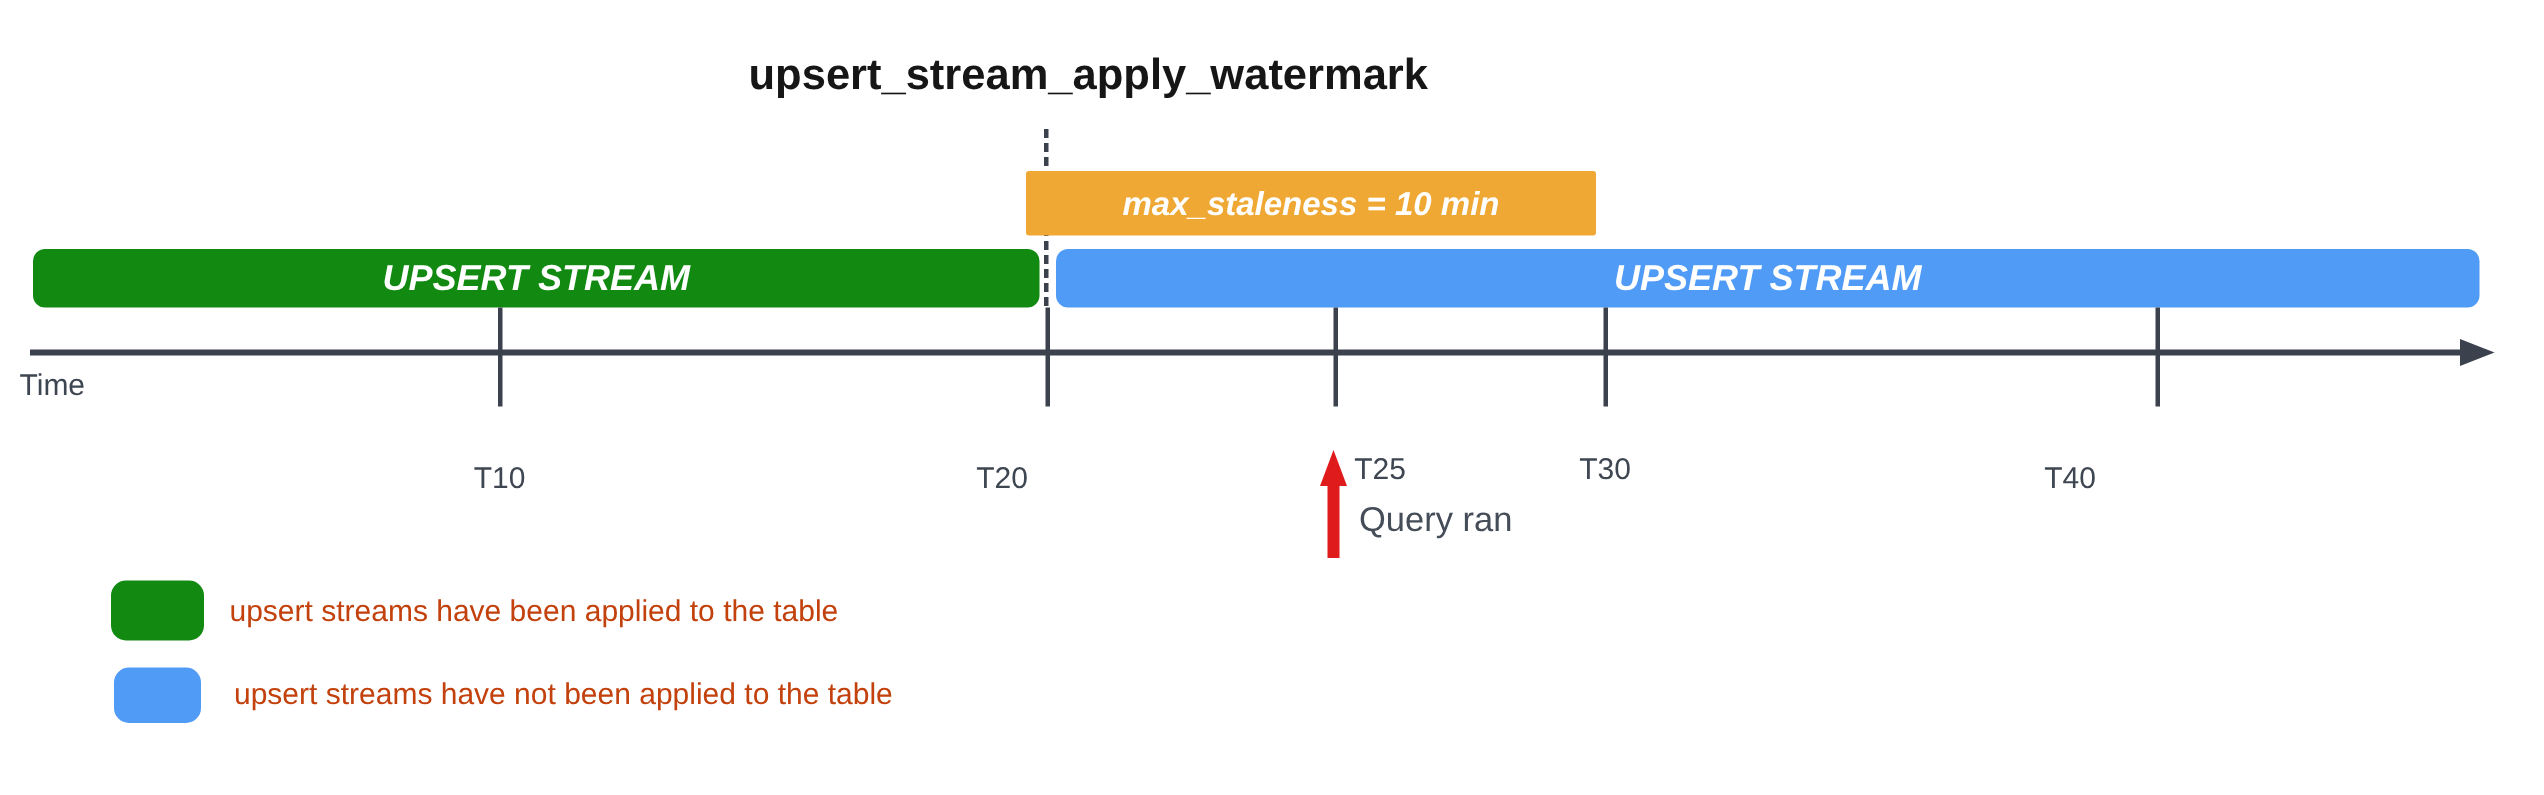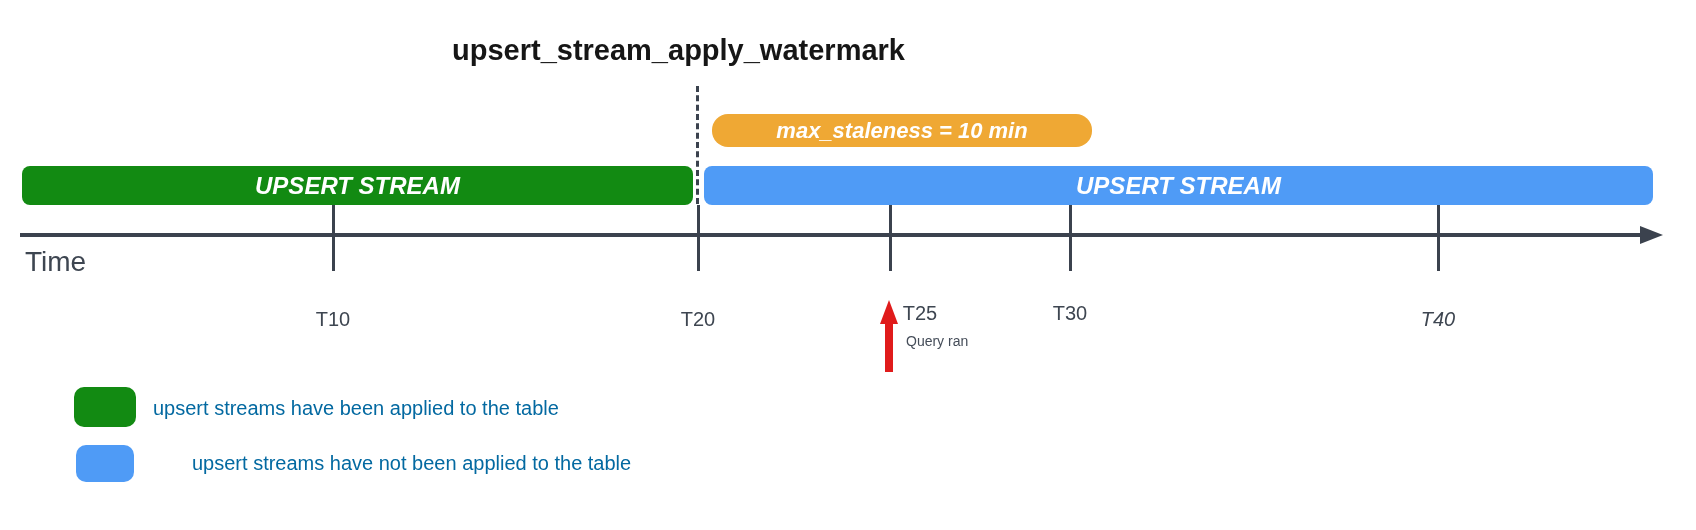--- a/index.html
+++ b/index.html
@@ -1,55 +1,55 @@
 <!DOCTYPE html>
 <html><head>
 <meta charset="utf-8">
 <style>
   html,body{margin:0;padding:0;background:#fff;}
   .canvas{position:relative;width:1696px;height:530px;background:#ffffff;
           font-family:"Liberation Sans",sans-serif;overflow:hidden;}
   .abs{position:absolute;}
 
-  .title{left:452px;top:34px;width:500px;text-align:left;
+  .title{left:452px;top:34px;width:500px;text-align:right;
          font-size:29px;font-weight:bold;color:#161616;letter-spacing:0;}
 
   .dashline{left:696px;top:86px;height:118px;width:0;border-left:3px dashed #3B424E;}
 
   .bar{display:flex;align-items:center;justify-content:center;
        color:#ffffff;font-weight:bold;font-style:italic;white-space:nowrap;}
-  .bar-staleness{left:712px;top:114px;width:380px;height:33px;background:#EFA834;
-                 border-radius:16px;font-size:22px;}
+  .bar-staleness{left:684px;top:114px;width:380px;height:43px;background:#EFA834;
+                 border-radius:2px;font-size:22px;}
   .bar-applied{left:22px;top:166px;width:671px;height:39px;background:#128A12;
                border-radius:8px;font-size:24px;}
   .bar-pending{left:704px;top:166px;width:949px;height:39px;background:#4F9BF6;
                border-radius:8px;font-size:24px;}
 
   .axis-line{left:20px;top:233px;width:1622px;height:4px;background:#3B424E;}
   .axis-head{left:1640px;top:226px;width:0;height:0;
              border-top:9px solid transparent;border-bottom:9px solid transparent;
              border-left:23px solid #3B424E;}
 
   .tick{top:205px;width:3px;height:66px;background:#3B424E;}
   .tick-label{font-size:20px;color:#3E4651;transform:translateX(-50%);white-space:nowrap;margin-top:32px;}
 
-  .time-label{left:25px;top:246px;font-size:28px;color:#3E4651;}
+  .time-label{left:13px;top:246px;font-size:20px;color:#3E4651;}
 
   .qarrow-head{left:880px;top:300px;width:0;height:0;
                border-left:9px solid transparent;border-right:9px solid transparent;
                border-bottom:24px solid #E01B1B;}
   .qarrow-shaft{left:885px;top:322px;width:8px;height:50px;background:#E01B1B;}
-  .qlabel{left:906px;top:333px;font-size:14px;color:#454D59;}
+  .qlabel{left:906px;top:333px;font-size:23px;color:#454D59;}
 
   .lg-swatch{border-radius:10px;}
   .lg-swatch-applied{left:74px;top:387px;width:62px;height:40px;background:#128A12;}
   .lg-swatch-pending{left:76px;top:445px;width:58px;height:37px;background:#4F9BF6;}
-  .lg-label{font-size:20px;color:#0369a1;white-space:nowrap;}
+  .lg-label{font-size:20px;color:#c2410c;white-space:nowrap;}
   .lg-label-applied{left:153px;top:397px;}
-  .lg-label-pending{left:156px;top:452px;margin-left:36px;}
+  .lg-label-pending{left:156px;top:452px;}
 </style>
 </head>
 <body>
 
 <div class="canvas">
 
   <div class="abs title">upsert_stream_apply_watermark</div>
 
   <div class="abs dashline"></div>
 
@@ -69,24 +69,24 @@
   <div class="abs axis-head"></div>
   <div class="abs time-label">Time</div>
 
   <div class="abs tick" style="left:332px;"></div>
   <div class="abs tick" style="left:697px;"></div>
   <div class="abs tick" style="left:889px;"></div>
   <div class="abs tick" style="left:1069px;"></div>
   <div class="abs tick" style="left:1437px;"></div>
 
   <div class="abs tick-label" style="left:333px;top:276px;">T10</div>
-  <div class="abs tick-label" style="left:698px;top:276px;">T20</div>
+  <div class="abs tick-label" style="left:668px;top:276px;">T20</div>
   <div class="abs tick-label" style="left:920px;top:270px;">T25</div>
   <div class="abs tick-label" style="left:1070px;top:270px;text-align:right;">T30</div>
-  <div class="abs tick-label" style="left:1438px;top:276px;font-style:italic;">T40</div>
+  <div class="abs tick-label" style="left:1380px;top:276px;">T40</div>
 
   <div class="abs qarrow-head"></div>
   <div class="abs qarrow-shaft"></div>
   <div class="abs qlabel">Query ran</div>
 
   <div>
     <div class="abs lg-swatch lg-swatch-applied"></div>
     <div class="abs lg-label lg-label-applied">upsert streams have been applied to the table</div>
 
     <div class="abs lg-swatch lg-swatch-pending"></div>

